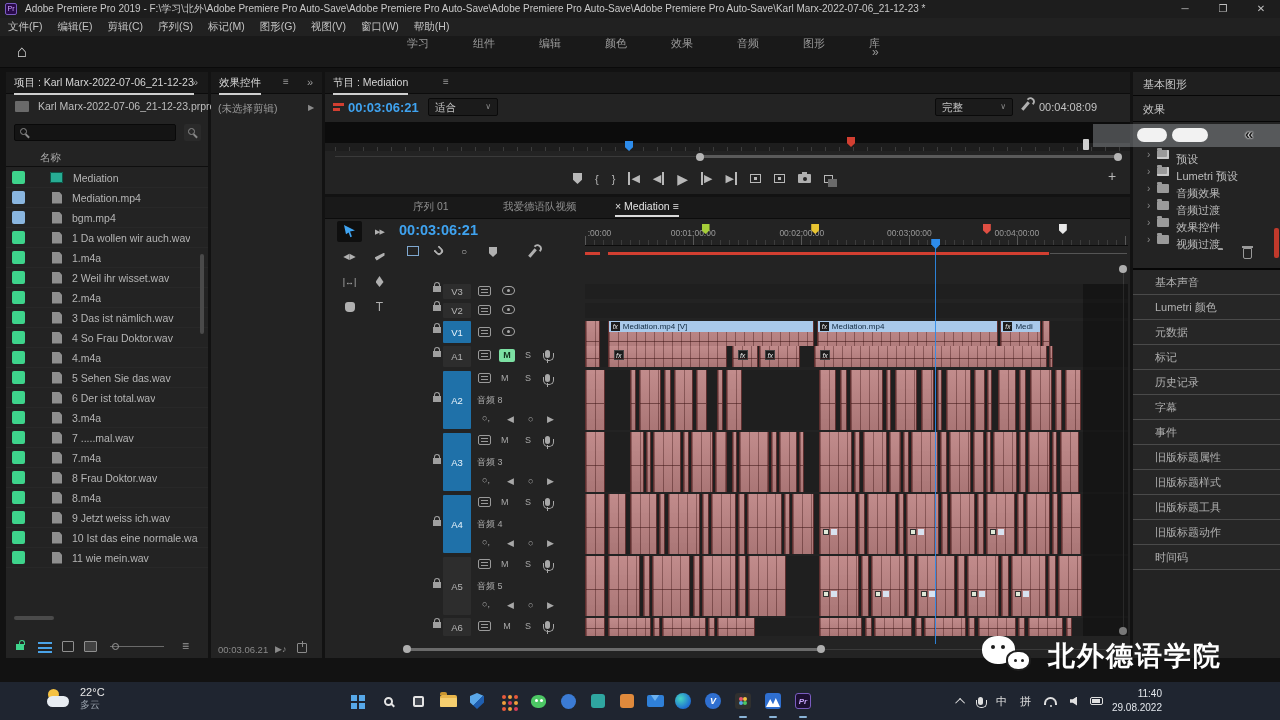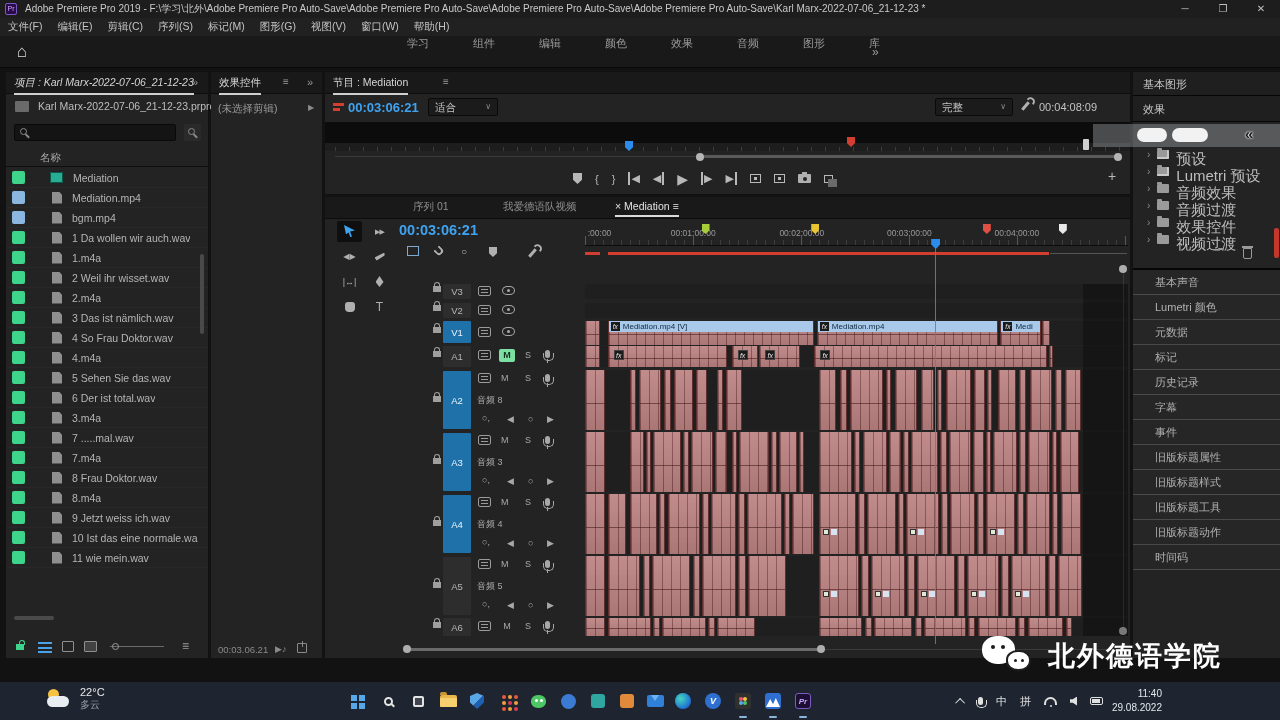--- a/index.html
+++ b/index.html
@@ -110,21 +110,21 @@
   .mbox.on{background:#7ce0a3;color:#14331f;font-weight:bold;}
   #playhead-line{position:absolute;width:1px;background:#2d8ceb;opacity:.9;}
   #playhead-cap{position:absolute;width:9px;height:10px;background:#2d8ceb;clip-path:polygon(0 0,100% 0,100% 55%,50% 100%,0 55%);}
   .scrollknob{position:absolute;width:8px;height:8px;border-radius:50%;background:#aeaeae;}
   .hsline{position:absolute;height:1px;background:#3a3a3a;}
   .hsseg{position:absolute;height:3px;background:#6a6a6a;border-radius:2px;}
   
   .rhead{position:absolute;left:0;right:0;height:24px;background:#1f1f1f;border-bottom:1px solid #060606;color:#c8c8c8;font-size:11px;line-height:24px;padding-left:10px;}
   .treerow{display:flex;align-items:center;height:17px;padding-left:14px;gap:7px;}
   .treerow .chev{color:#8a8a8a;font-size:10px;}
-  .treerow .tlabel{color:#bdbdbd;font-size:15px;white-space:nowrap;margin-top:9px;}
+  .treerow .tlabel{color:#bdbdbd;font-size:11px;white-space:nowrap;margin-top:9px;}
   .stackrow{height:25px;background:#262626;border-bottom:1px solid #4a4a4a;color:#b0b0b0;font-size:11px;line-height:25px;padding-left:22px;}
   #fx-scroll-red{position:absolute;left:141px;top:156px;width:5px;height:30px;background:#c0392b;border-radius:2px;}
   
   #osd-band{position:absolute;left:1093px;top:124px;width:187px;height:23px;background:rgba(165,170,175,0.40);}
   .osd-pill{position:absolute;top:4px;height:14px;background:#f2f2f2;border-radius:7px;}
   #osd-cursor{position:absolute;left:152px;top:1px;color:#1a1a1a;font-size:15px;font-weight:bold;text-shadow:0 0 2px #fff,0 0 2px #fff;}
   
   #watermark{position:absolute;left:982px;top:634px;display:flex;align-items:center;gap:10px;}
   .wxbub{position:relative;background:#fff;border-radius:46% 46% 48% 48%;}
   .wxeye{position:absolute;background:#1c1c1c;border-radius:50%;}
@@ -209,21 +209,21 @@
         <div class="wstab">效果</div>
         <div class="wstab">音频</div>
         <div class="wstab">图形</div>
         <div class="wstab">库</div>
       </div>
     <div id="ws-ovf">»</div>
   </div>
 
   <div id="p-proj" class="panel">
     <div class="tabbar">
-      <span class="ptab" style="left:8px;font-style:italic;">项目 : Karl Marx-2022-07-06_21-12-23</span>
+      <span class="ptab" style="left:8px;">项目 : Karl Marx-2022-07-06_21-12-23</span>
       <span class="ovf" style="left:186px;">»</span>
     </div>
     <div class="abs" style="left:9px;top:29px;width:14px;height:11px;background:#6a6a6a;border-radius:1px;"></div>
     <div class="abs" style="left:32px;top:28px;color:#bdbdbd;font-size:10.5px;white-space:nowrap;">Karl Marx-2022-07-06_21-12-23.prproj</div>
     <div id="proj-search">
         <span class="mag" style="left:5px;top:3px;"></span>
       </div>
     <div class="abs" style="left:178px;top:52px;width:17px;height:17px;background:#2a2a2a;border-radius:2px;">
         <span class="mag" style="left:4px;top:4px;"></span>
       </div>
@@ -500,21 +500,21 @@
           <span class="tsync" style="left: 153px; top: 2px;"></span>
           <span class="eyeI" style="left: 177px; top: 2px;"></span>
         </div>
         <div class="lane" style="position: absolute; left: 260px; top: 106px; width: 543px; height: 15px;"></div>
         <div class="thV" style="position: absolute; left: 0px; top: 124px; width: 260px; height: 22px;">
           <span class="lockI" style="left: 108px; top: 6px;"></span>
           <div class="ncell sel" style="position: absolute; left: 118px; top: 0px; width: 28px; height: 22px;">V1</div>
           <span class="tsync" style="left: 153px; top: 6px;"></span>
           <span class="eyeI" style="left: 177px; top: 6px;"></span>
         </div>
-        <div class="lane" style="position: absolute; left: 260px; top: 124px; width: 543px; height: 24px;">
+        <div class="lane" style="position: absolute; left: 260px; top: 124px; width: 543px; height: 36px;">
           <div class="clip" style="left: 0%; width: 2.8%;"></div>
           <div class="clip" style="left: 4.2%; width: 38%;">
             <div class="cliplabel">
               <span class="fxb">fx</span>
               <span>Mediation.mp4 [V]</span>
             </div>
           </div>
           <div class="clip" style="left: 42.7%; width: 33.4%;">
             <div class="cliplabel">
               <span class="fxb">fx</span>

